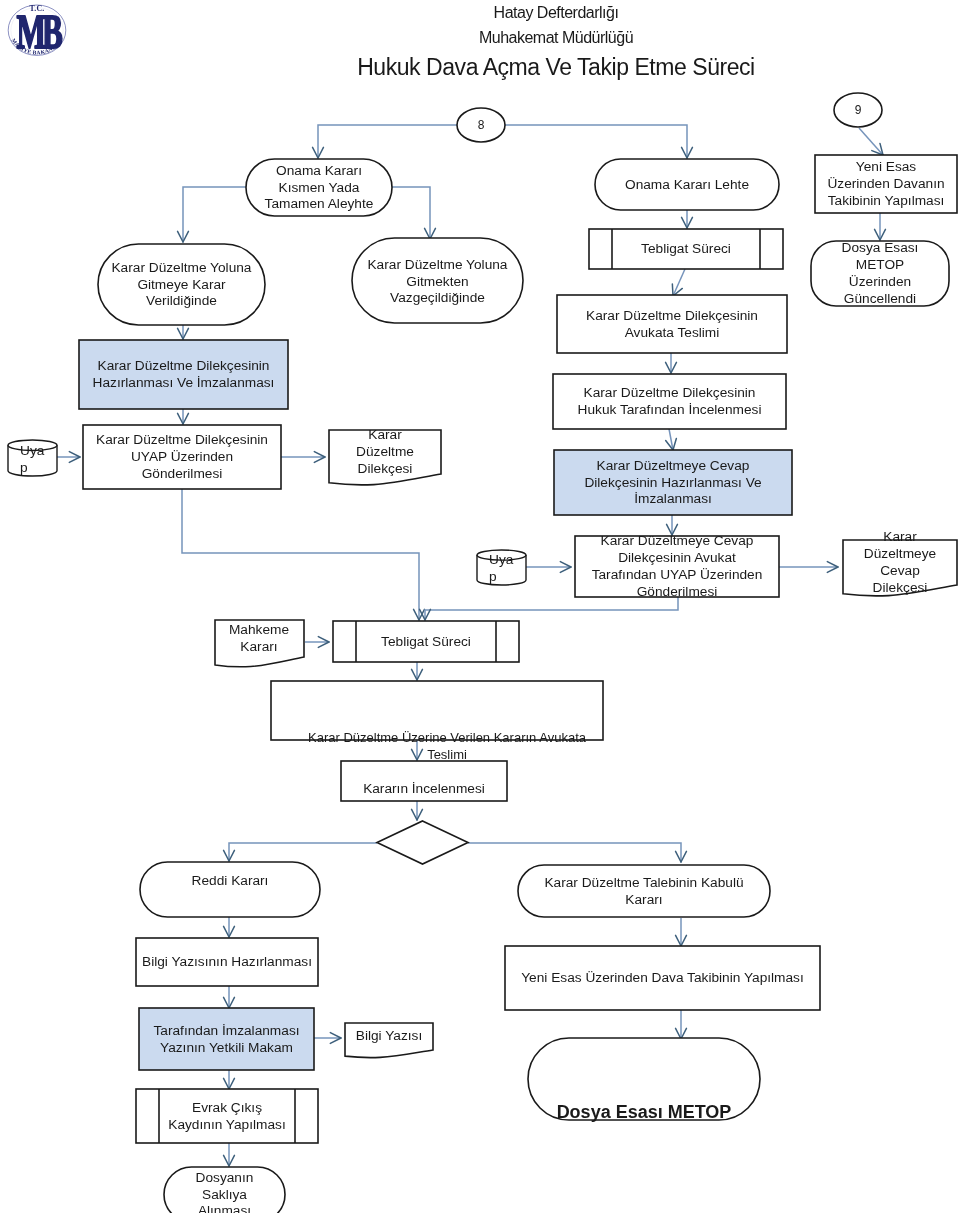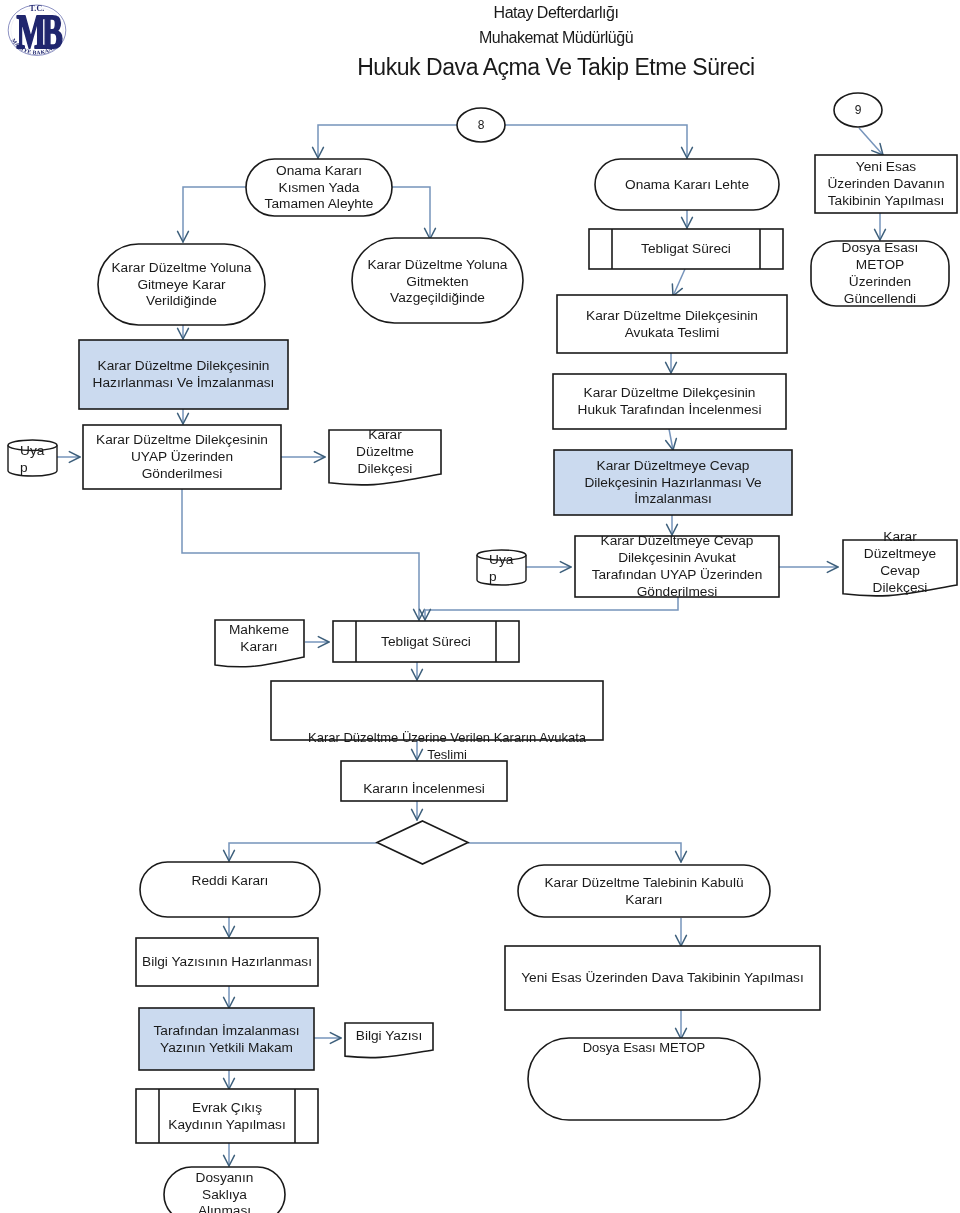--- a/index.html
+++ b/index.html
@@ -426,21 +426,21 @@
       <div class="nodelabel" style="left: 442.5px; top: 970.05px; width: 440px; font-size: 13.7px; line-height: 16.9px;">
         <span>Yeni Esas Üzerinden Dava Takibinin Yapılması</span>
       </div>
       <div class="nodelabel" style="left: 6.5px; top: 1022.6px; width: 440px; font-size: 13.7px; line-height: 16.9px;">
         <span>Tarafından İmzalanması</span>
         <span>Yazının Yetkili Makam</span>
       </div>
       <div class="nodelabel" style="left: 169px; top: 1028.48px; width: 440px; font-size: 13.7px; line-height: 16.9px;">
         <span>Bilgi Yazısı</span>
       </div>
-      <div class="nodelabel" style="left: 424px; top: 1040px; width: 440px; font-size: 13px; line-height: 16.9px;">
+      <div class="nodelabel" style="left: 424px; top: 1104px; width: 440px; font-size: 18px; line-height: 16.9px; font-weight: bold;">
         <span>Dosya Esası METOP</span>
       </div>
       <div class="nodelabel" style="left: 7px; top: 1099.6px; width: 440px; font-size: 13.7px; line-height: 16.9px;">
         <span>Evrak Çıkış</span>
         <span>Kaydının Yapılması</span>
       </div>
       <div class="nodelabel" style="left: 4.5px; top: 1169.65px; width: 440px; font-size: 13.7px; line-height: 16.9px;">
         <span>Dosyanın</span>
         <span>Saklıya</span>
         <span>Alınması</span>

